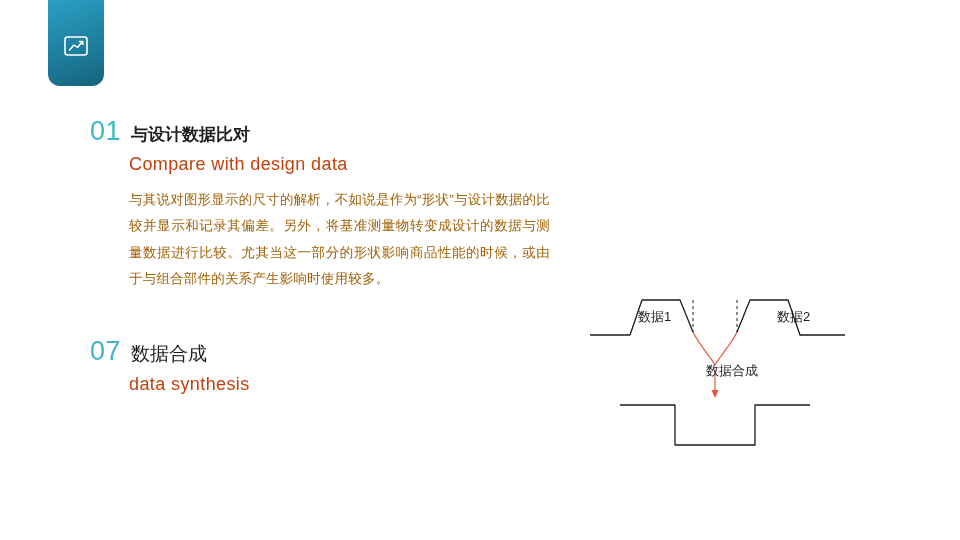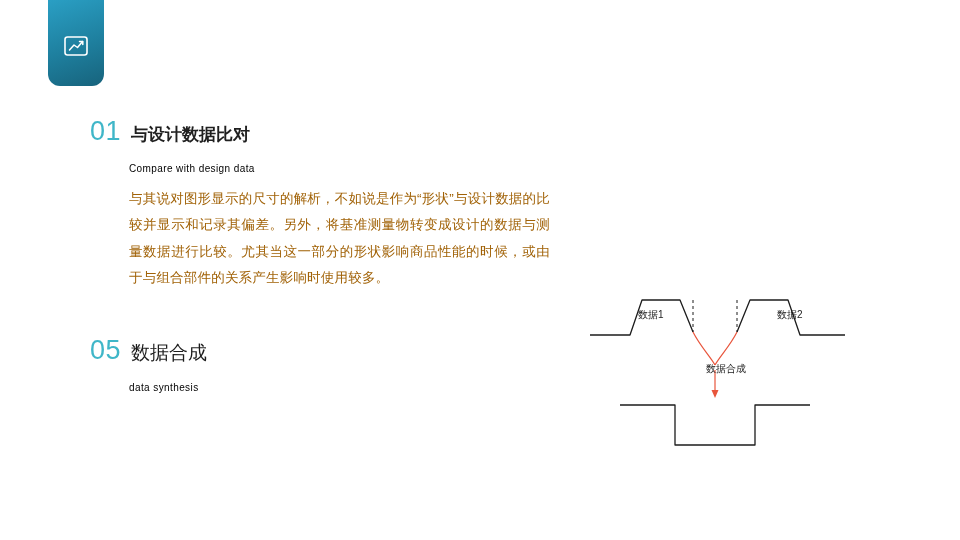--- a/index.html
+++ b/index.html
@@ -57,24 +57,24 @@
     letter-spacing: 0.5px;
     line-height: 1;
   }
   .sec-title {
     font-size: 17px;
     font-weight: bold;
     color: #202020;
     line-height: 1.1;
   }
   .sec-sub {
-    margin-top: 18px;
+    margin-top: 9px;
     margin-left: 39px;
-    font-size: 10px;
-    color: #000000;
+    font-size: 18px;
+    color: #c2410c;
     letter-spacing: 0.4px;
     font-weight: 400;
   }
   .sec-body {
     margin-top: 12px;
     margin-left: 39px;
     font-size: 13.5px;
     color: #a16207;
     line-height: 1.95;
     text-align: justify;
@@ -88,21 +88,21 @@
   
   .diagram {
     position: absolute;
     left: 560px; top: 270px;
     width: 370px; height: 210px;
   }
   .diagram svg { display: block; }
 
   .lbl {
     position: absolute;
-    font-size: 10px;
+    font-size: 13px;
     color: #1c1c1c;
     white-space: nowrap;
   }
   .lbl-d1 { left: 78px; top: 38px; }
   .lbl-d2 { left: 217px; top: 38px; }
   .lbl-syn { left: 146px; top: 92px; }
 </style>
 </head>
 <body>
 
@@ -126,21 +126,21 @@
         <div class="sec-head">
           <span class="sec-num">01</span>
           <span class="sec-title">与设计数据比对</span>
         </div>
         <div class="sec-sub">Compare with design data</div>
         <div class="sec-body">与其说对图形显示的尺寸的解析，不如说是作为“形状”与设计数据的比较并显示和记录其偏差。另外，将基准测量物转变成设计的数据与测量数据进行比较。尤其当这一部分的形状影响商品性能的时候，或由于与组合部件的关系产生影响时使用较多。</div>
       </div>
 
       <div class="section section2">
         <div class="sec-head">
-          <span class="sec-num">05</span>
+          <span class="sec-num">07</span>
           <span class="sec-title">数据合成</span>
         </div>
         <div class="sec-sub">data synthesis</div>
       </div>
 
     </div>
 
     <div class="diagram">
       <svg width="370" height="210" viewBox="0 0 370 210">
 

